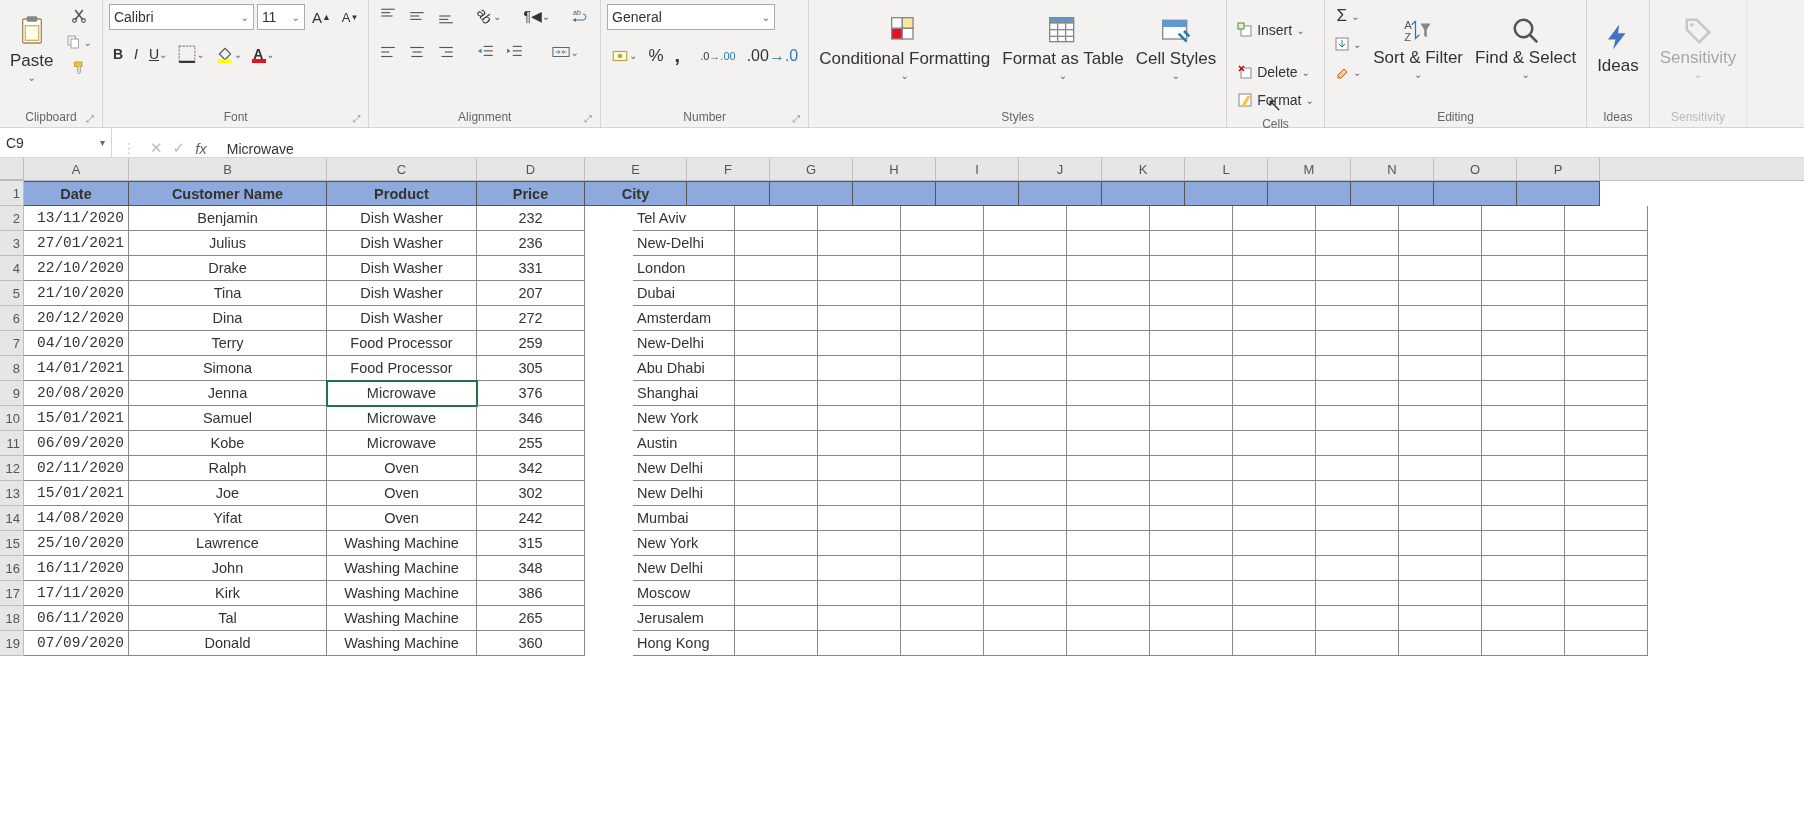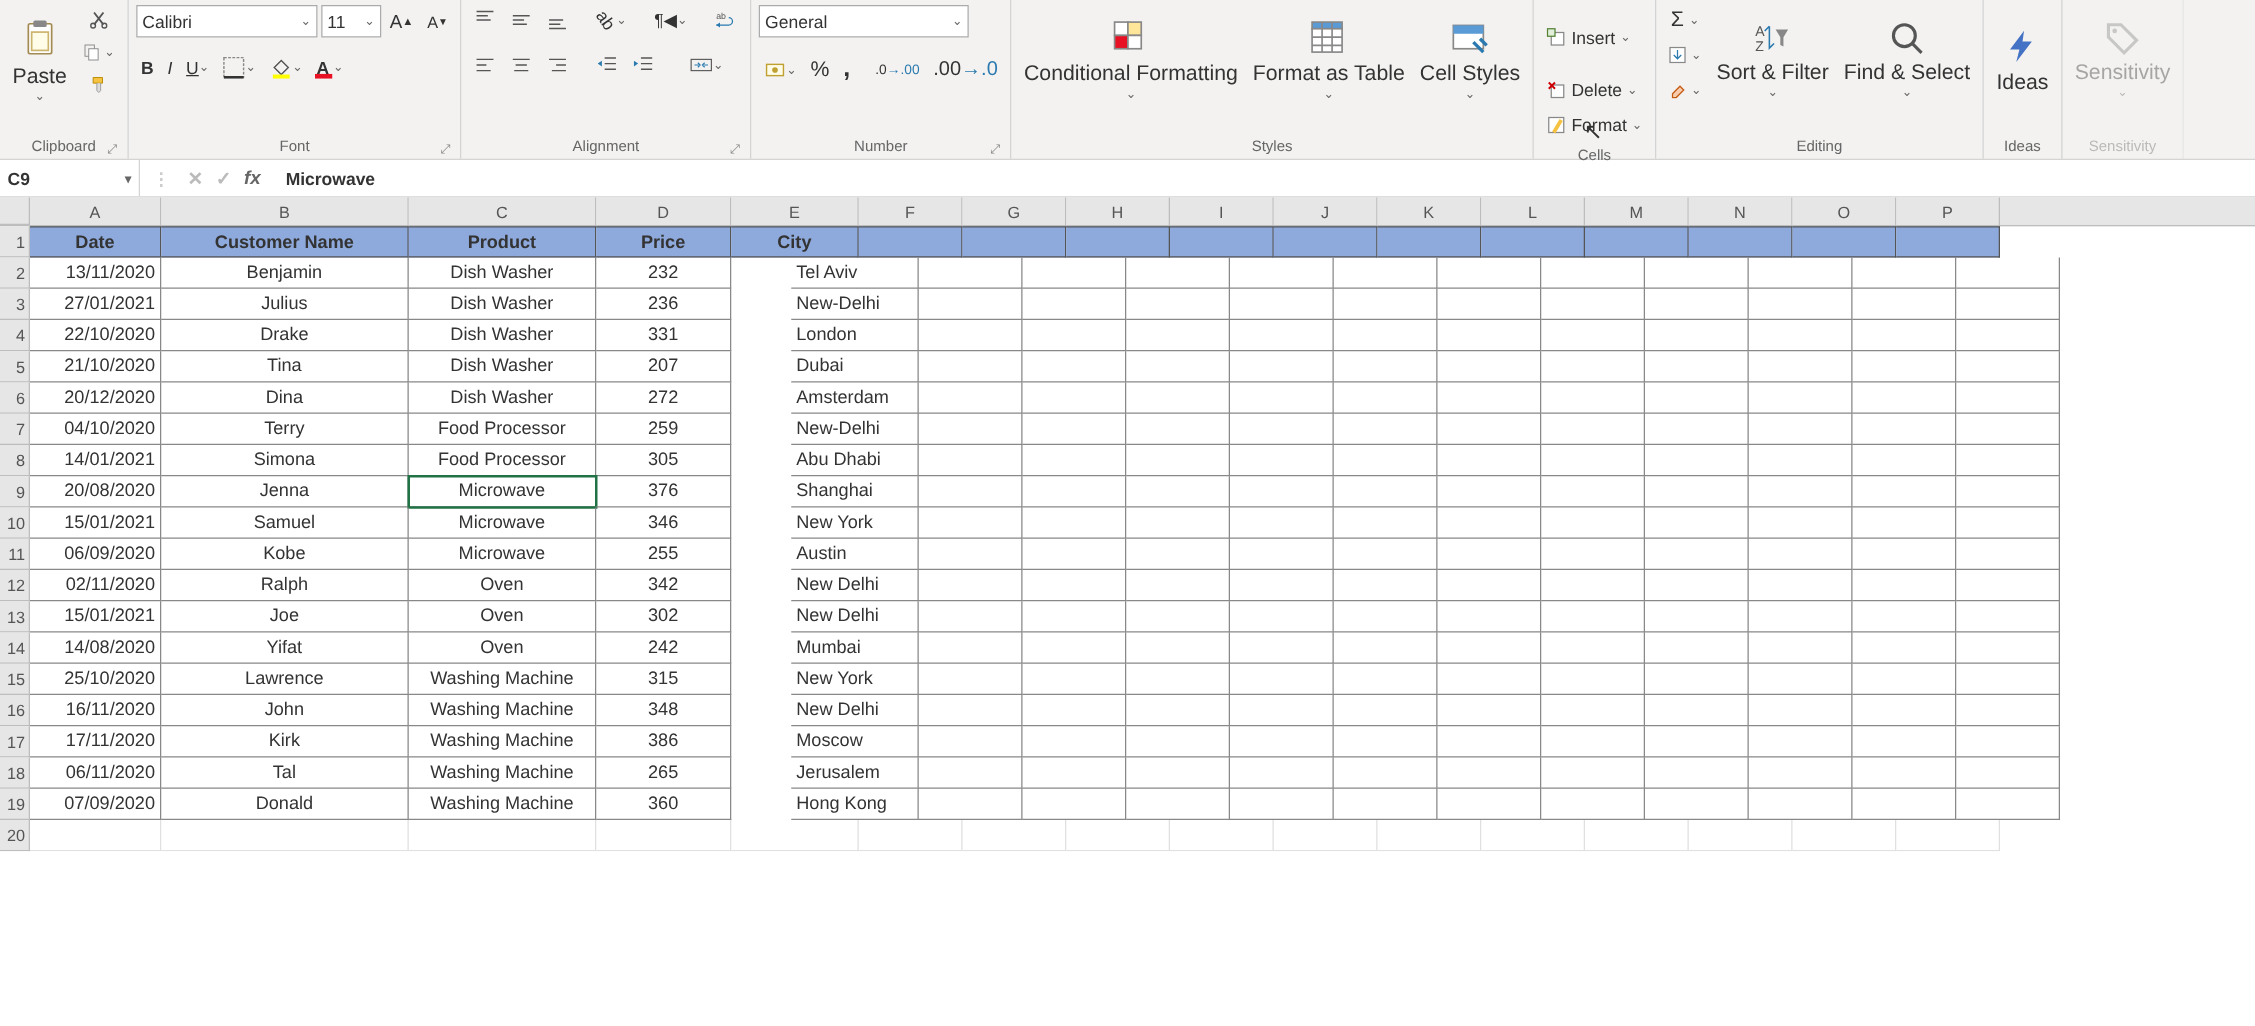--- a/index.html
+++ b/index.html
@@ -16,41 +16,41 @@
 .rbtn { display: inline-flex; align-items: center; justify-content: center; padding: 2px 4px; cursor: pointer; border-radius: 2px; min-height: 24px; }
 .rbtn.big { flex-direction: column; font-size: 13px; min-width: 44px; height: 88px; justify-content: center; text-align: center;}
 .rbtn.big .lbl { font-size: 17px; line-height: 1.2; margin-top: 2px;}
 .rcombo { border: 1px solid #ababab; background: #fff; padding: 2px 4px; font-size: 14px; height: 26px; display: flex; align-items: center; justify-content: space-between; }
 .rcombo .chev { font-size: 10px; color: #666; margin-left: 4px;}
 .chev { font-size: 10px; color: #666; }
 .icon-svg { width: 18px; height: 18px; }
 .greyed { opacity: 0.4; }
 
 
-.formula-area { display: flex; align-items: center; border-bottom: 1px solid #d4d4d4; height: 30px; background:#fff;font-weight:bold;}
+.formula-area { display: flex; align-items: flex-end; border-bottom: 1px solid #d4d4d4; height: 30px; background:#fff;}
 .namebox { width: 112px; border-right: 1px solid #d4d4d4; display: flex; align-items: center; padding: 0 6px; height: 100%; justify-content: space-between; font-size: 14px;}
 .fx-btns { display: flex; align-items: center; gap: 10px; padding: 0 10px; color: #888;}
 .fx-btn { cursor: pointer; font-size: 15px;}
 .fx-input { flex: 1; padding: 0 10px; font-size: 14px;}
 
 
 .grid-area { position: relative; }
 .col-headers { display: flex; background: #e6e6e6; border-bottom: 1px solid #bdbdbd;}
 .corner { width: 24px; height: 22px; background: #e6e6e6; border-right: 1px solid #bdbdbd; border-bottom: 1px solid #bdbdbd;}
 .col-h { height: 22px; border-right: 1px solid #bdbdbd; display: flex; align-items: center; justify-content: center; font-size: 13px; color: #555; background: #e6e6e6;}
 .rows { }
 .row { display: flex; height: 25px;}
 .row-h { width: 24px; background: #e6e6e6; border-right: 1px solid #bdbdbd; border-bottom: 1px solid #bdbdbd; display:flex; align-items:center; justify-content: flex-end; padding-right: 3px; font-size: 13px; color: #555;}
 .cell { border-right: 1px solid #e0e0e0; border-bottom: 1px solid #e0e0e0; display: flex; align-items: center; padding: 0 4px; font-size: 14.5px; overflow: hidden; white-space: nowrap;}
 .tbord .cell { border-right: 1px solid #888; border-bottom: 1px solid #888;}
 .head-row .cell { background: #8ea9db; font-weight: bold; justify-content: center; border-right: 1px solid #555; border-bottom: 1px solid #555; border-top: 1px solid #555;}
 .head-row .cell:first-of-type { border-left: 1px solid #555;}
 .al-c { justify-content: center;}
 .al-l { justify-content: flex-start; margin-left: 48px;}
-.al-r { justify-content: flex-end;}
+.al-r { justify-content: flex-end; font-family: Liberation Mono, monospace;}
 .cell.selected { outline: 2px solid #217346; outline-offset: -1px; background: #fff;}
 
 
 .cA { width: 105px;} .cB { width: 198px;} .cC { width: 150px;} .cD { width: 108px;} .cE { width: 102px;}
 .cN { width: 83px;}
 
 .cursor-arrow { position: absolute; left: 1267px; top: 94px; font-size: 18px; pointer-events:none;}
 </style>
 </head>
 <body>
@@ -796,35 +796,16 @@
         <div class="cell cN"></div>
         <div class="cell cN"></div>
         <div class="cell cN"></div>
         <div class="cell cN"></div>
         <div class="cell cN"></div>
         <div class="cell cN"></div>
         <div class="cell cN"></div>
         <div class="cell cN"></div>
         <div class="cell cN"></div>
       </div>
-      <div class="row">
-        <div class="row-h">20</div>
-        <div class="cell cA"></div>
-        <div class="cell cB"></div>
-        <div class="cell cC"></div>
-        <div class="cell cD"></div>
-        <div class="cell cE"></div>
-        <div class="cell cN"></div>
-        <div class="cell cN"></div>
-        <div class="cell cN"></div>
-        <div class="cell cN"></div>
-        <div class="cell cN"></div>
-        <div class="cell cN"></div>
-        <div class="cell cN"></div>
-        <div class="cell cN"></div>
-        <div class="cell cN"></div>
-        <div class="cell cN"></div>
-        <div class="cell cN"></div>
-      </div>
     </div>
 </div>
 
 <div class="cursor-arrow">↖</div>
 
 </body></html>

